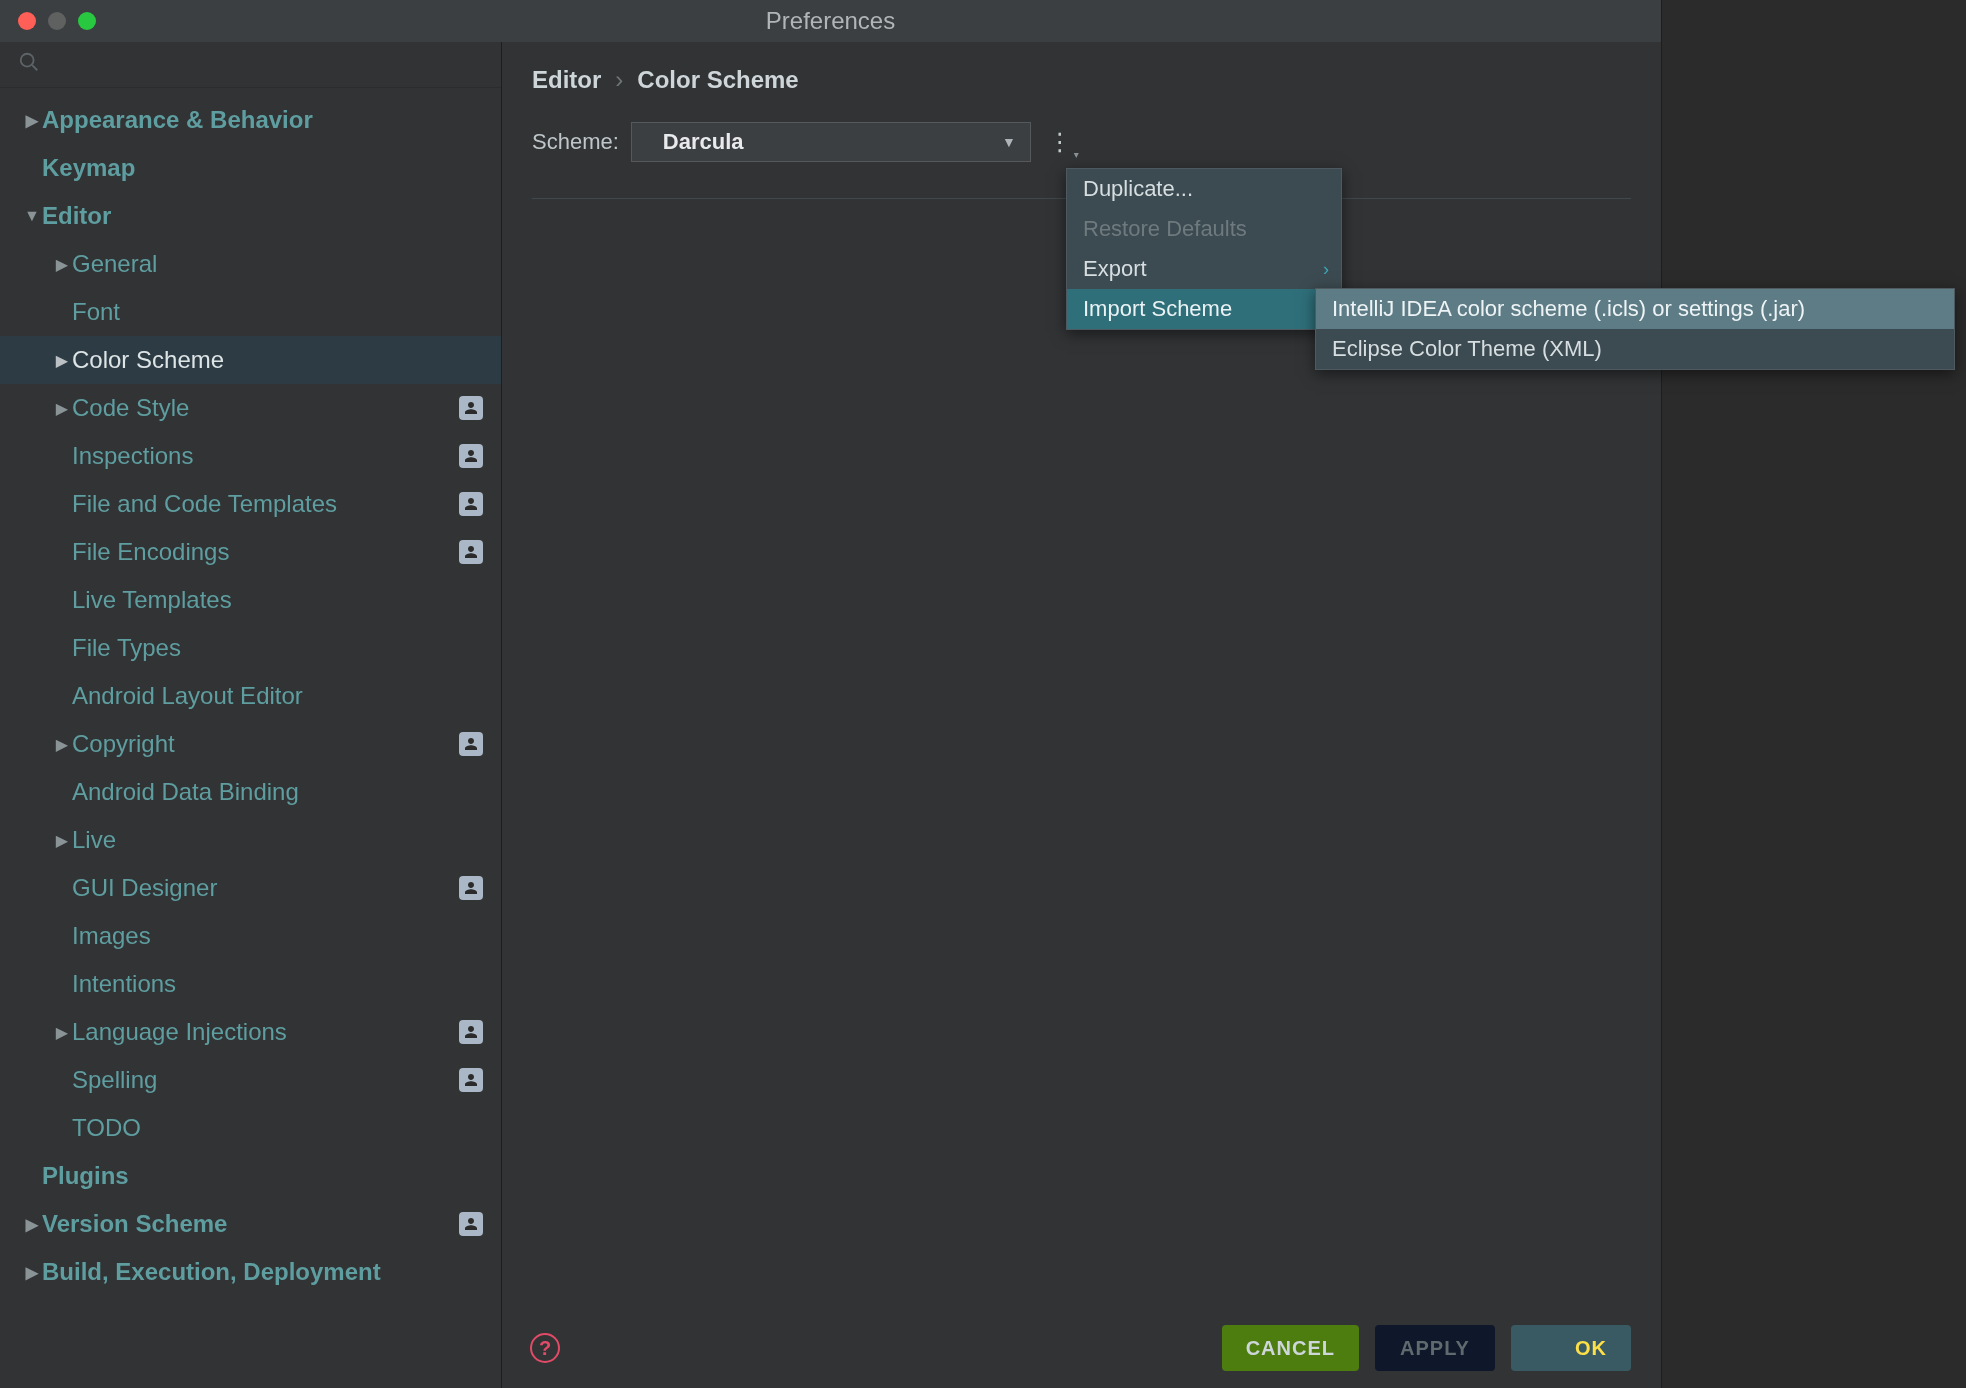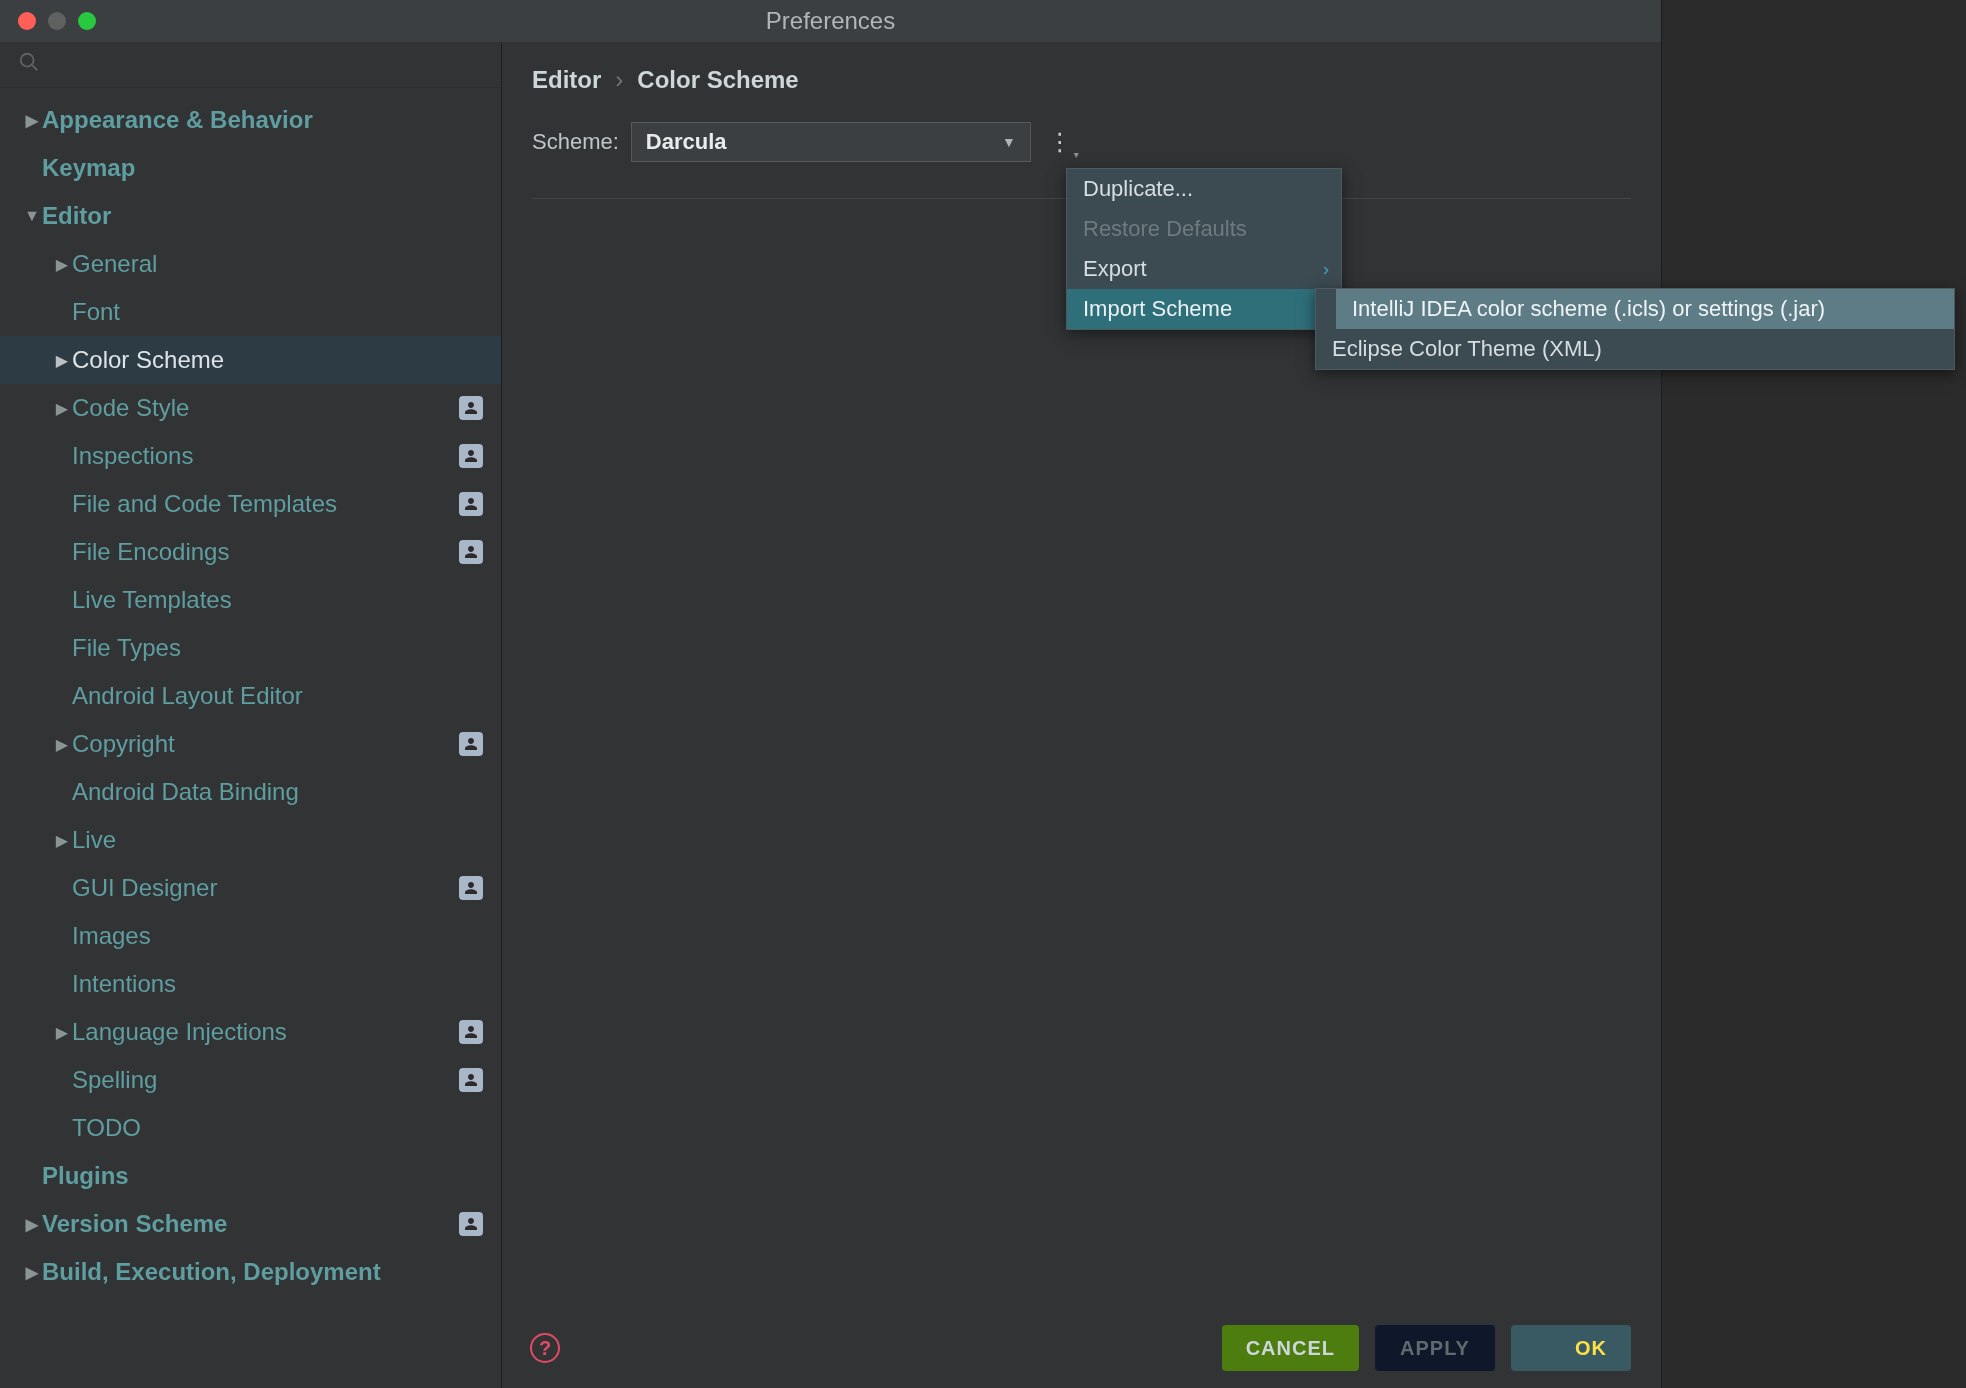--- a/index.html
+++ b/index.html
@@ -158,21 +158,21 @@
   .scheme-select {
     width: 400px;
     height: 40px;
     background: #3c3f41;
     border: 1px solid #55595b;
     color: #e8eaec;
     font-weight: 700;
     font-size: 22px;
     display: flex;
     align-items: center;
-    padding: 0 14px;
+    padding: 0 31px;
     position: relative;
     cursor: default;
   }
   .scheme-select .caret {
     position: absolute;
     right: 14px;
     font-size: 14px;
     color: #aeb4b7;
   }
   .gear-btn {
@@ -244,21 +244,20 @@
     top: 288px;
     width: 640px;
     background: #3c4b51;
     border: 1px solid #4e5a5f;
     box-shadow: 0 4px 14px rgba(0,0,0,0.5);
     z-index: 20;
   }
   .submenu .dd-item.sel {
     background: #5e7c85;
     color: #eef4f6;
-    margin-left: 20px;
   }
 
   
   .footer {
     position: absolute;
     bottom: 0; left: 0; right: 0;
     height: 80px;
     background: #313335;
     display: flex;
     align-items: center;

